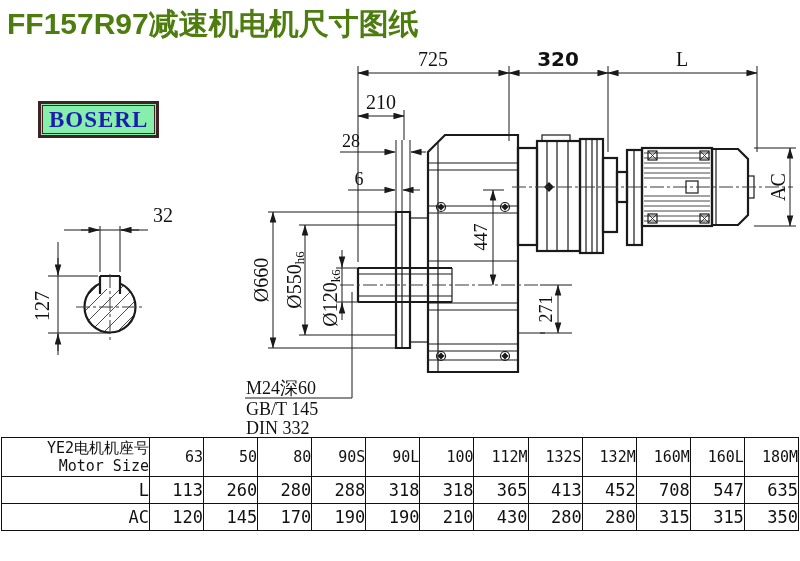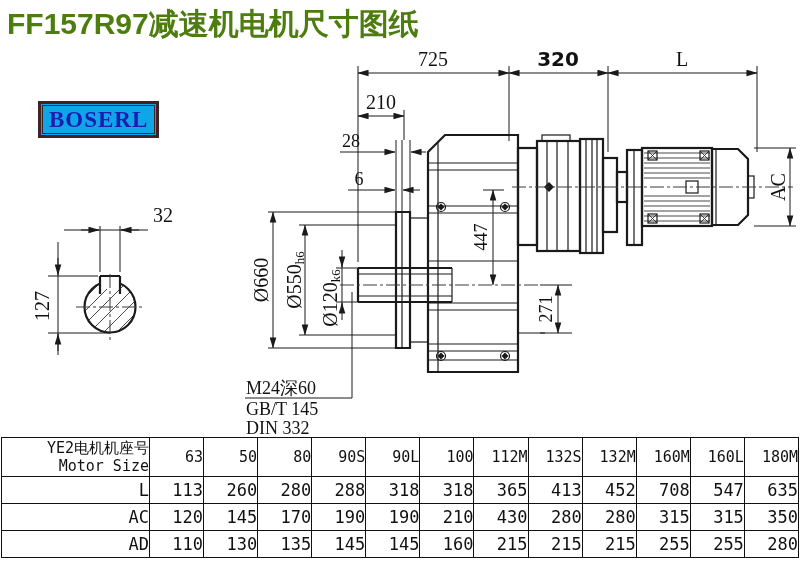--- a/index.html
+++ b/index.html
@@ -2,21 +2,21 @@
 <html><head>
 <meta charset="utf-8">
 <style>
   html,body{margin:0;padding:0;background:#fff;}
   #stage{position:relative;width:800px;height:561px;background:#ffffff;overflow:hidden;
          font-family:"Liberation Sans","DejaVu Sans",sans-serif;}
   
   #title{position:absolute;left:7px;top:4px;font-size:30px;font-weight:bold;
          color:#4d7c0f;letter-spacing:0px;white-space:nowrap;}
   
-  #logo{position:absolute;left:38px;top:101px;border:3px solid #3d2323;padding:1px;background:#0ea5e9;}
+  #logo{position:absolute;left:38px;top:101px;border:3px solid #3d2323;padding:1px;background:#86efac;}
   #logo-inner{border:1px solid #3d2323;padding:0 6px;font-family:"Liberation Serif","DejaVu Serif",serif;
          font-weight:bold;font-size:23px;color:#1c1cae;line-height:27px;letter-spacing:1px;}
   
   #draw{position:absolute;left:0;top:0;width:800px;height:561px;}
   .obj{stroke:#1a1a1a;stroke-width:2.2;fill:none;stroke-linejoin:miter;}
   .obj2{stroke:#1a1a1a;stroke-width:1.2;fill:none;}
   .thin{stroke:#1a1a1a;stroke-width:1;fill:none;}
   .fin{stroke:#1a1a1a;stroke-width:0.8;fill:none;}
   .cl{stroke:#3a3a3a;stroke-width:1;fill:none;stroke-dasharray:14 3 3 3;}
   .dimt{font-family:"Liberation Serif","DejaVu Serif",serif;font-size:20px;fill:#111;}
@@ -332,32 +332,17 @@
         <td>190</td>
         <td>190</td>
         <td>210</td>
         <td>430</td>
         <td>280</td>
         <td>280</td>
         <td>315</td>
         <td>315</td>
         <td>350</td>
       </tr>
-      <tr class="data">
-        <td>AD</td>
-        <td>110</td>
-        <td>130</td>
-        <td>135</td>
-        <td>145</td>
-        <td>145</td>
-        <td>160</td>
-        <td>215</td>
-        <td>215</td>
-        <td>215</td>
-        <td>255</td>
-        <td>255</td>
-        <td>280</td>
-      </tr>
     </tbody>
       </table>
   </div>
 
 </div>
 
 </body></html>

